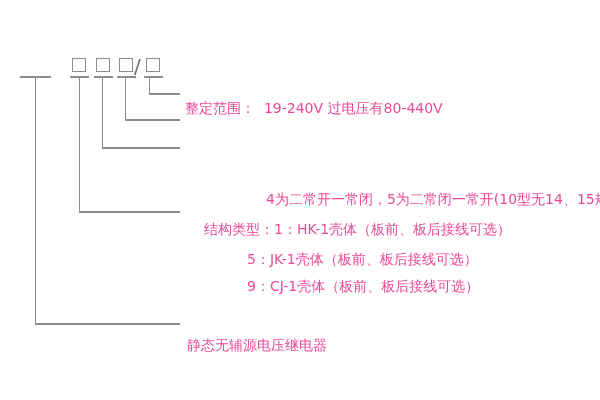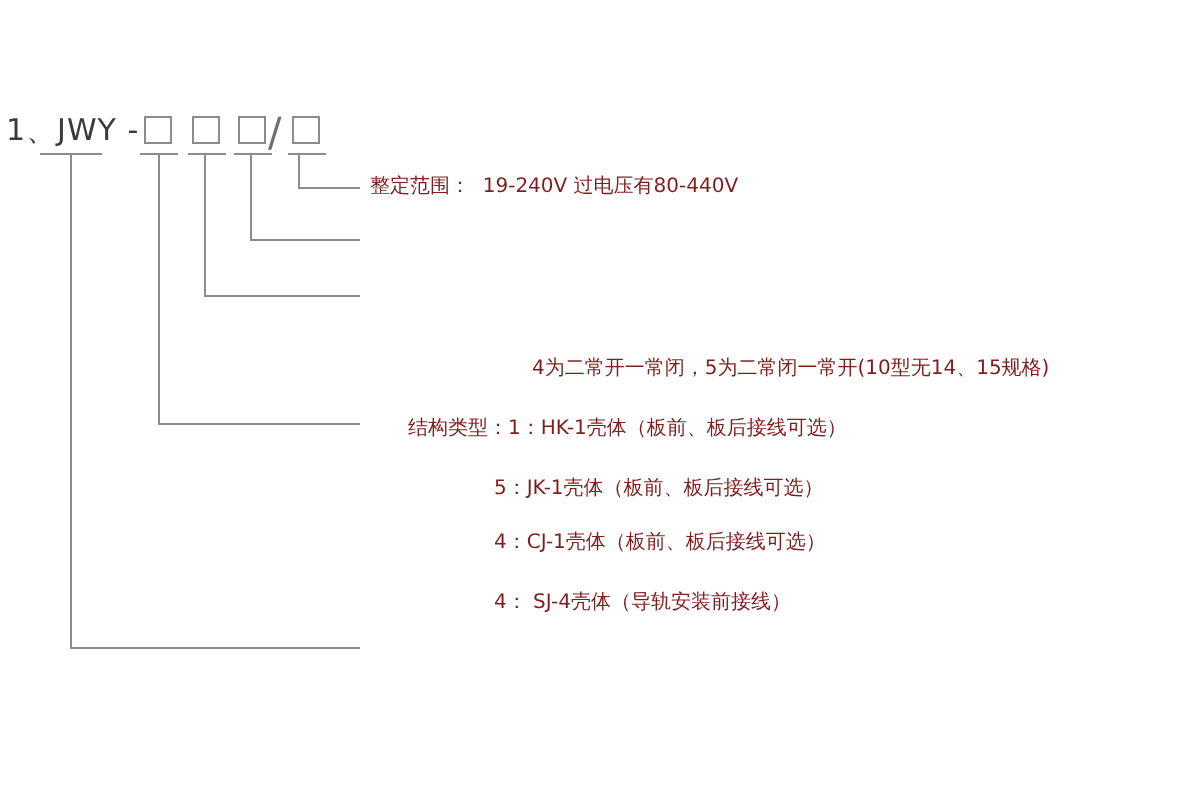--- a/index.html
+++ b/index.html
@@ -37,23 +37,24 @@
   .box2 { left: 96px; }
   .box3 { left: 119px; }
   .box4 { left: 146px; }
   .slash {
     position: absolute; left: 134px; top: 55px;
     font-size: 20px; line-height: 22px;
     color: #6f6f6f;
   }
   .lbl {
     position: absolute;
-    font-size: 10px; line-height: 16px;
+    font-size: 14px; line-height: 16px;
     white-space: pre;
-    color: #7f1d1d;
+    color: #ec4899;
+    margin-top: 14px;
   }
   .lbl-setting-range  { left: 185px; top: 86px;  }
   .lbl-action-class   { left: 185px; top: 112px; }
   .lbl-contact-1      { left: 183px; top: 144px; }
   .lbl-contact-2      { left: 266px; top: 177px; }
   .lbl-structure-1    { left: 204px; top: 207px; }
   .lbl-structure-2    { left: 247px; top: 237px; }
   .lbl-structure-3    { left: 247px; top: 264px; }
   .lbl-structure-4    { left: 247px; top: 294px; }
   .lbl-product-name   { left: 187px; top: 323px; }
@@ -71,36 +72,35 @@
       <path d="M117 77 H136"></path>
       <path d="M144 77 H163"></path>
       <path d="M35.5 77 V324 H180"></path>
       <path d="M79.5 77 V212 H180"></path>
       <path d="M102.5 77 V148 H180"></path>
       <path d="M125.5 77 V120 H180"></path>
       <path d="M149.5 77 V94 H180"></path>
     </g>
   </svg>
 
-  <span class="prefix">1、JWY -</span>
 
   <span class="code-box box1"></span>
   <span class="code-box box2"></span>
   <span class="code-box box3"></span>
   <span class="slash">/</span>
   <span class="code-box box4"></span>
 
   <div class="lbl lbl-setting-range">整定范围：  19-240V 过电压有80-440V</div>
 
 
 
   <div class="lbl lbl-contact-2">4为二常开一常闭，5为二常闭一常开(10型无14、15规格)</div>
 
   <div class="lbl lbl-structure-1">结构类型：1：HK-1壳体（板前、板后接线可选）</div>
 
   <div class="lbl lbl-structure-2">5：JK-1壳体（板前、板后接线可选）</div>
 
-  <div class="lbl lbl-structure-3">4：CJ-1壳体（板前、板后接线可选）</div>
+  <div class="lbl lbl-structure-3">9：CJ-1壳体（板前、板后接线可选）</div>
 
-  <div class="lbl lbl-structure-4">4： SJ-4壳体（导轨安装前接线）</div>
 
+  <div class="lbl lbl-product-name">静态无辅源电压继电器</div>
 
 </div>
 
 </body></html>

